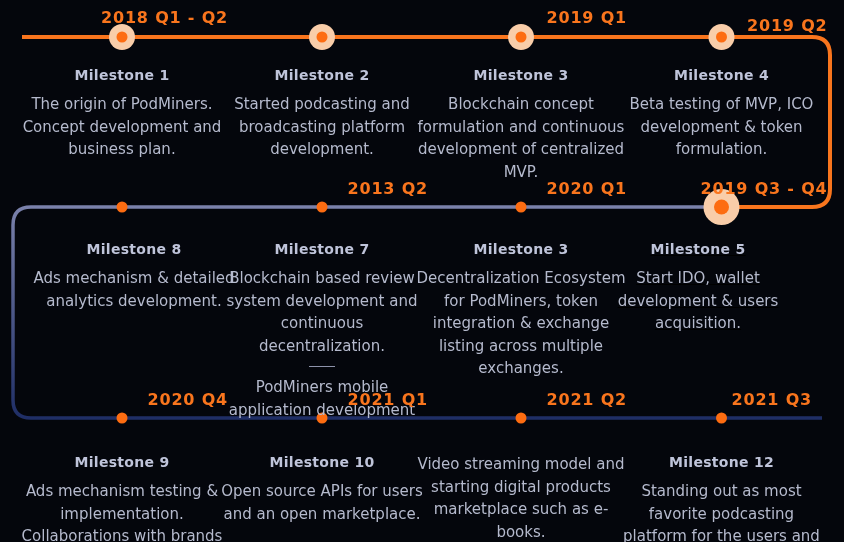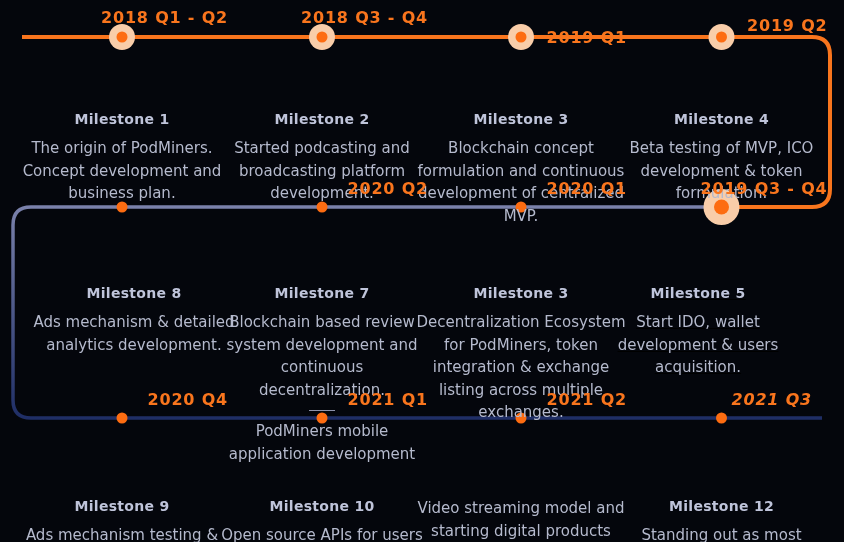--- a/index.html
+++ b/index.html
@@ -9,21 +9,21 @@
     font-family:"DejaVu Sans","Liberation Sans",sans-serif;
   }
   .lines-layer{position:absolute;left:0;top:0;width:844px;height:542px;}
   .date{
     position:absolute;width:212px;text-align:right;
     font-size:16px;font-weight:700;letter-spacing:0.8px;
     color:var(--accent-orange,#f9751d);
     white-space:nowrap;
   }
   .content{
-    position:absolute;width:212px;text-align:center;margin-top:44px;
+    position:absolute;width:212px;text-align:center;
   }
   .m-title{
     font-size:14px;font-weight:600;line-height:18px;
     color:var(--title-text,#bfc4da);
     margin:0 0 9px 0;letter-spacing:0.3px;
   }
   .m-para{
     font-size:15px;font-weight:400;line-height:1.5;
     color:var(--body-text,#b5bacd);
     margin:0;
@@ -66,44 +66,43 @@
         <circle cx="721.5" cy="418" r="5.5" fill="#fd6c11"></circle>
       </g>
   </svg>
 
   <div class="date" style="left: 16px; top: 8px;">2018 Q1 - Q2</div>
   <div class="content" style="left: 16px; top: 66px;">
     <div class="m-title">Milestone 1</div>
   <p class="m-para">The origin of PodMiners. Concept development and business plan.</p>
     </div>
 
-  <div class="date" style="left: 216px; top: 8px;">2018 Q3 - Q4</div>
   <div class="content" style="left: 216px; top: 66px;">
     <div class="m-title">Milestone 2</div>
   <p class="m-para">Started podcasting and broadcasting platform development.</p>
     </div>
 
-  <div class="date" style="left: 415px; top: 8px; margin-top: 20px;">2019 Q1</div>
+  <div class="date" style="left: 415px; top: 8px;">2019 Q1</div>
   <div class="content" style="left: 415px; top: 66px;">
     <div class="m-title">Milestone 3</div>
   <p class="m-para">Blockchain concept formulation and continuous development of centralized MVP.</p>
     </div>
 
   <div class="date" style="left: 615.5px; top: 16px;">2019 Q2</div>
   <div class="content" style="left: 615.5px; top: 66px;">
     <div class="m-title">Milestone 4</div>
   <p class="m-para">Beta testing of MVP, ICO development &amp; token formulation.</p>
     </div>
 
   <div class="content" style="left: 28px; top: 240px;">
     <div class="m-title">Milestone 8</div>
   <p class="m-para">Ads mechanism &amp; detailed analytics development.</p>
     </div>
 
-  <div class="date" style="left: 216px; top: 179px;">2020 Q2</div>
+  <div class="date" style="left: 216px; top: 179px;">2013 Q2</div>
   <div class="content" style="left: 216px; top: 240px;">
     <div class="m-title">Milestone 7</div>
   <p class="m-para">Blockchain based review system development and continuous decentralization.</p>
       <div class="m-divider"></div>
       <p class="m-para">PodMiners mobile application development</p>
     </div>
 
   <div class="date" style="left: 415px; top: 179px;">2020 Q1</div>
   <div class="content" style="left: 415px; top: 240px;">
     <div class="m-title">Milestone 3</div>
@@ -126,18 +125,18 @@
   <div class="content" style="left: 216px; top: 453px; text-align: center;">
     <div class="m-title">Milestone 10</div>
   <p class="m-para">Open source APIs for users and an open marketplace.</p>
     </div>
 
   <div class="date" style="left: 415px; top: 390px;">2021 Q2</div>
   <div class="content" style="left: 415px; top: 453px;">
   <p class="m-para">Video streaming model and starting digital products marketplace such as e-books.</p>
     </div>
 
-  <div class="date" style="left: 600px; top: 390px; font-style: italic;">2021 Q3</div>
+  <div class="date" style="left: 600px; top: 390px;">2021 Q3</div>
   <div class="content" style="left: 615.5px; top: 453px;">
     <div class="m-title">Milestone 12</div>
   <p class="m-para">Standing out as most favorite podcasting platform for the users and advertiser with continuous platform enhancement.</p>
     </div>
 </div>
 
 </body></html>

